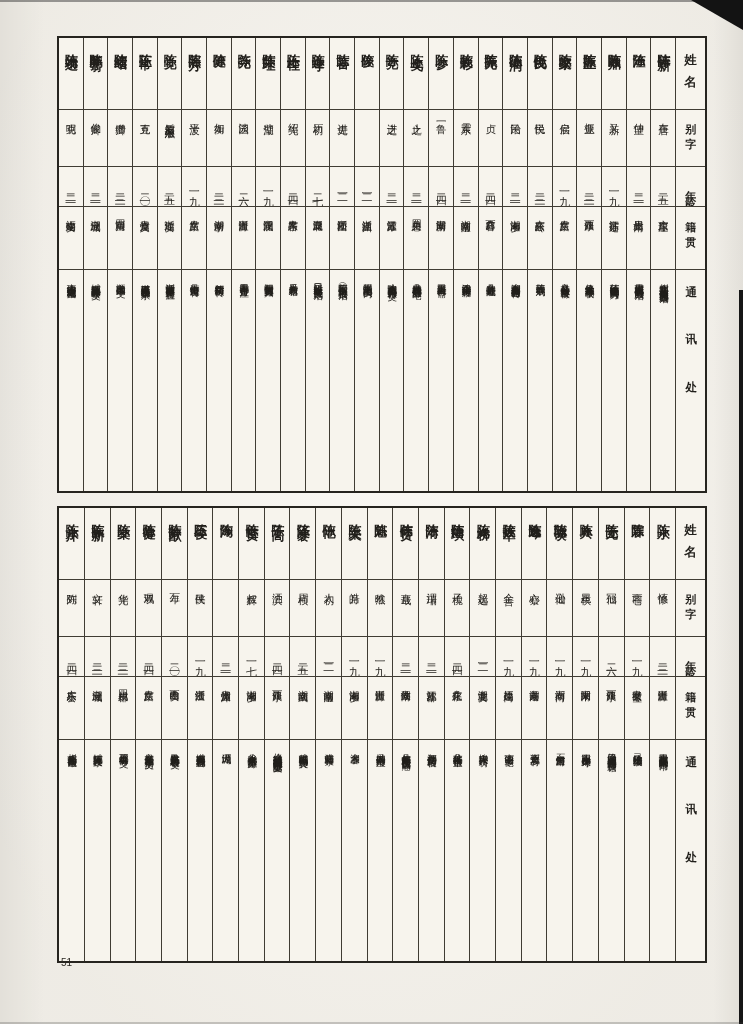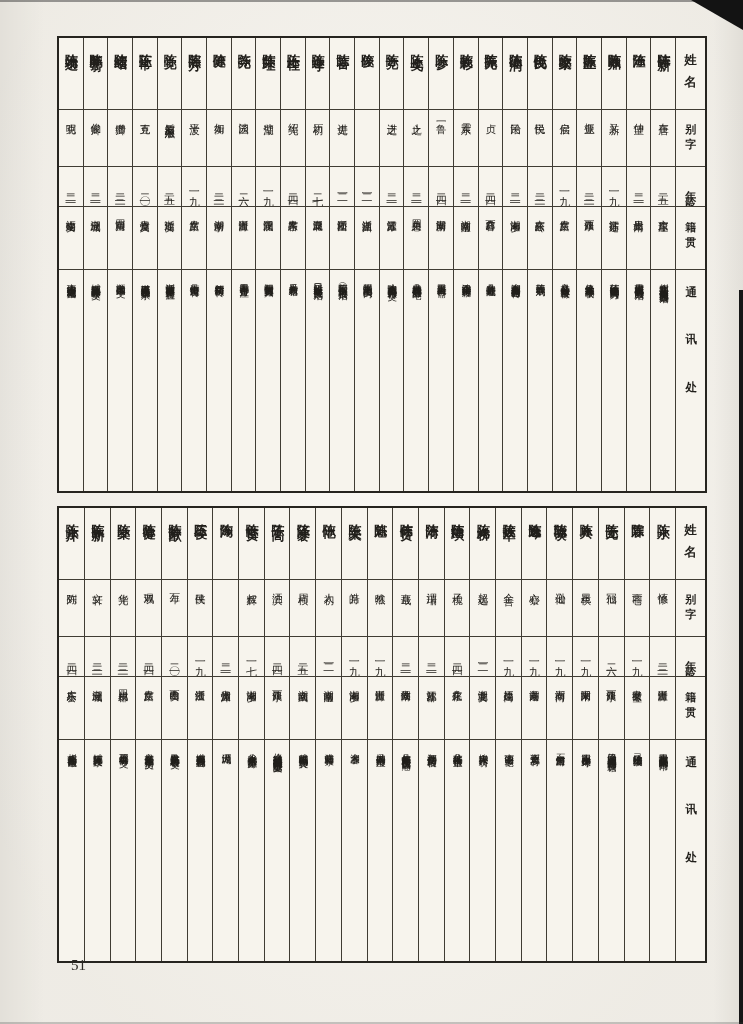--- a/index.html
+++ b/index.html
@@ -84,23 +84,23 @@
   .cell.addr .vtext   { font-size:9.5px; line-height:11.5px; letter-spacing:0.5px; }
 
   .hdr .vtext { font-weight:bold; }
   .cell.name.hdr .vtext   { font-size:12.5px; letter-spacing:22px; }
   .cell.zi.hdr .vtext     { font-size:11px;  letter-spacing:14px; }
   .cell.age.hdr .vtext    { font-size:11px;  letter-spacing:6px; }
   .cell.native.hdr .vtext { font-size:11px;  letter-spacing:16px; }
   .cell.addr.hdr .vtext   { font-size:11.5px; letter-spacing:48px; line-height:1; }
 
   .page-number {
-    position:absolute; left:71px; top:957px;
-    font-size:15px; color:#2a2722;
-    font-family:Liberation Serif, serif;
+    position:absolute; left:61px; top:957px;
+    font-size:10px; color:#2a2722;
+    font-family:Liberation Sans, sans-serif;
   }
 </style>
 </head>
 <body>
 
 <div class="page">
 
   <div class="roster top" id="table-0">
       <div class="col header-col">
         <div class="cell name hdr">

